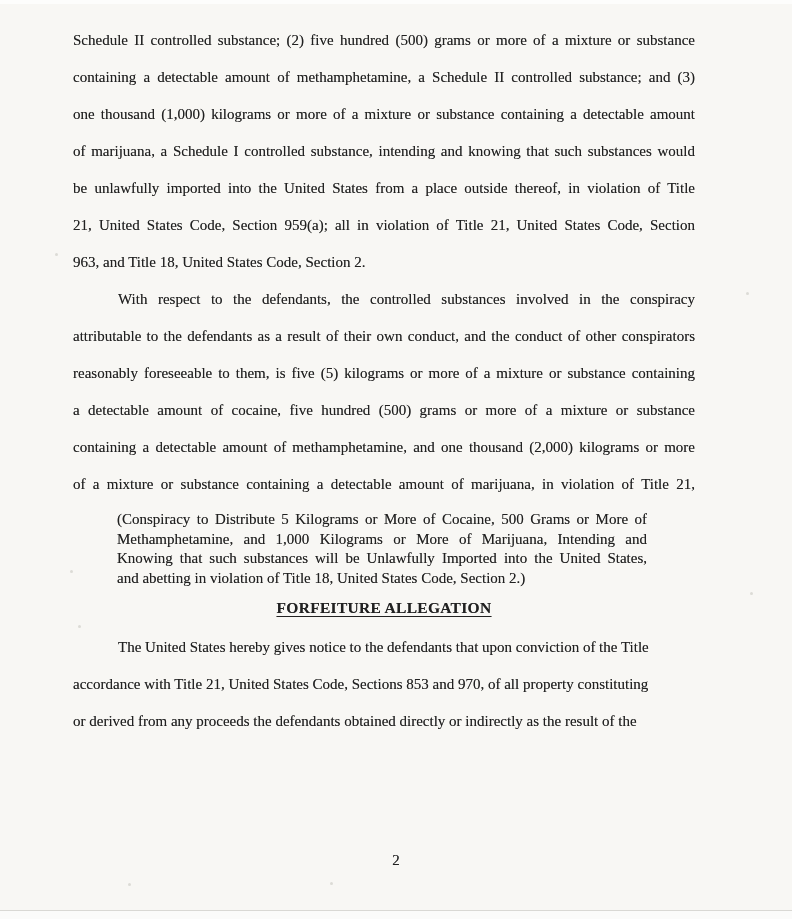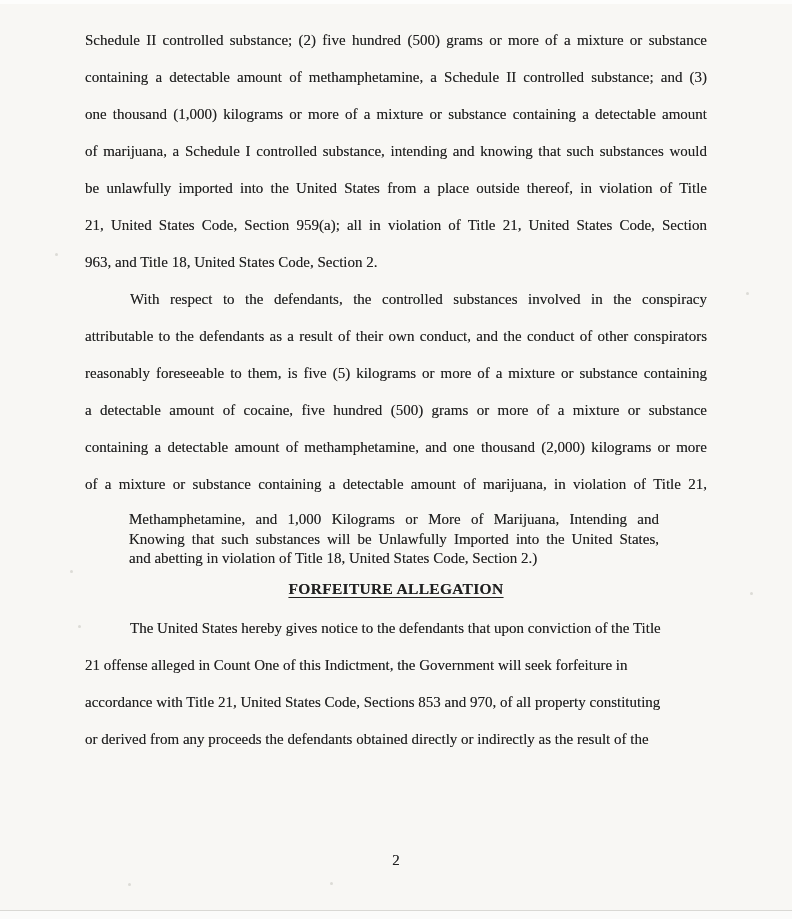--- a/index.html
+++ b/index.html
@@ -4,21 +4,21 @@
 <style>
   html,body{margin:0;padding:0;background:#e9e9e7;}
   .page{
     position:relative;
     width:792px;height:919px;
     background:var(--paper,#f8f7f4);
     overflow:hidden;
     font-family:"Liberation Serif","DejaVu Serif",serif;
     color:var(--ink,#212121);
   }
-  .content{position:absolute;left:85px;top:22px;width:622px;}
+  .content{position:absolute;left:73px;top:22px;width:622px;}
   .para{margin:0;}
   .para .line{
     display:block;
     text-shadow:0 0 0.5px rgba(33,33,33,0.5);
   }
   .para.body .line, .para.body-left .line{
     height:37px;line-height:37px;font-size:15px;
   }
   .para.body .line{text-align:justify;text-align-last:justify;}
   .para.body .line.last{text-align-last:left;}
@@ -69,30 +69,30 @@
       </div>
       <div class="para body">
         <div class="line indent">With respect to the defendants, the controlled substances involved in the conspiracy</div>
         <div class="line">attributable to the defendants as a result of their own conduct, and the conduct of other conspirators</div>
         <div class="line">reasonably foreseeable to them, is five (5) kilograms or more of a mixture or substance containing</div>
         <div class="line">a detectable amount of cocaine, five hundred (500) grams or more of a mixture or substance</div>
         <div class="line">containing a detectable amount of methamphetamine, and one thousand (2,000) kilograms or more</div>
         <div class="line">of a mixture or substance containing a detectable amount of marijuana, in violation of Title 21,</div>
       </div>
       <div class="para block">
+        <div class="line">(Conspiracy to Distribute 5 Kilograms or More of Cocaine, 500 Grams or More of</div>
         <div class="line">Methamphetamine, and 1,000 Kilograms or More of Marijuana, Intending and</div>
         <div class="line">Knowing that such substances will be Unlawfully Imported into the United States,</div>
         <div class="line last">and abetting in violation of Title 18, United States Code, Section 2.)</div>
       </div>
       <div class="para heading">
         <div class="line last">FORFEITURE ALLEGATION</div>
       </div>
       <div class="para body-left">
         <div class="line indent">The United States hereby gives notice to the defendants that upon conviction of the Title</div>
-        <div class="line">21 offense alleged in Count One of this Indictment, the Government will seek forfeiture in</div>
         <div class="line">accordance with Title 21, United States Code, Sections 853 and 970, of all property constituting</div>
         <div class="line last">or derived from any proceeds the defendants obtained directly or indirectly as the result of the</div>
       </div>
     </div>
 
   <div class="page-number">2</div>
 
   <div class="bottom-edge"></div>
 
   <div class="speck" style="left:55px;top:253px;"></div>

